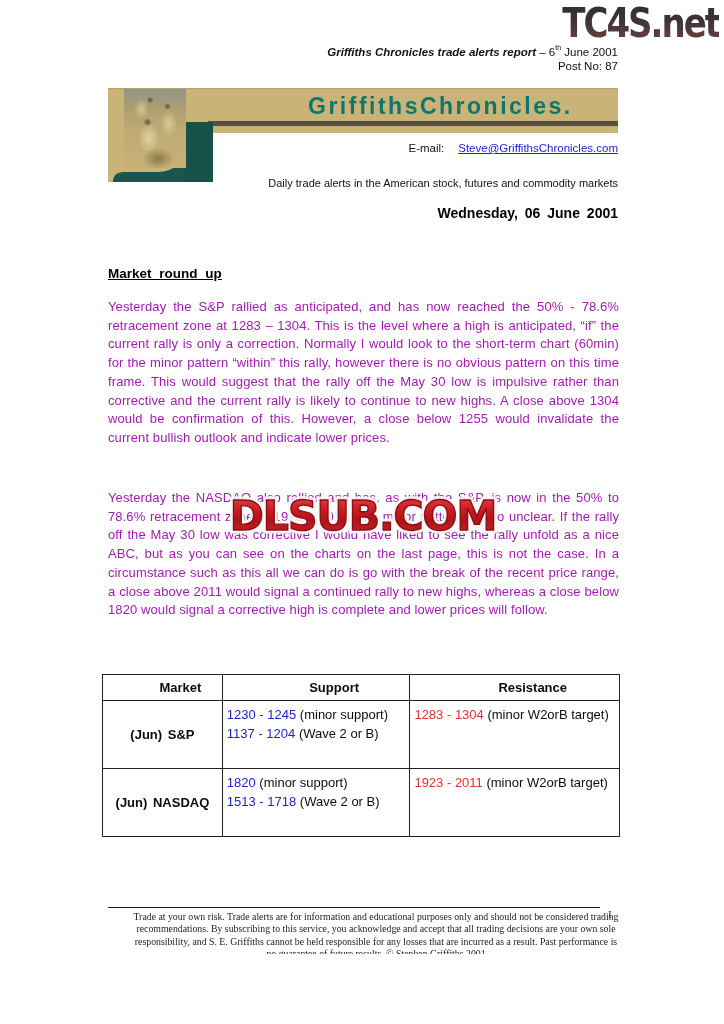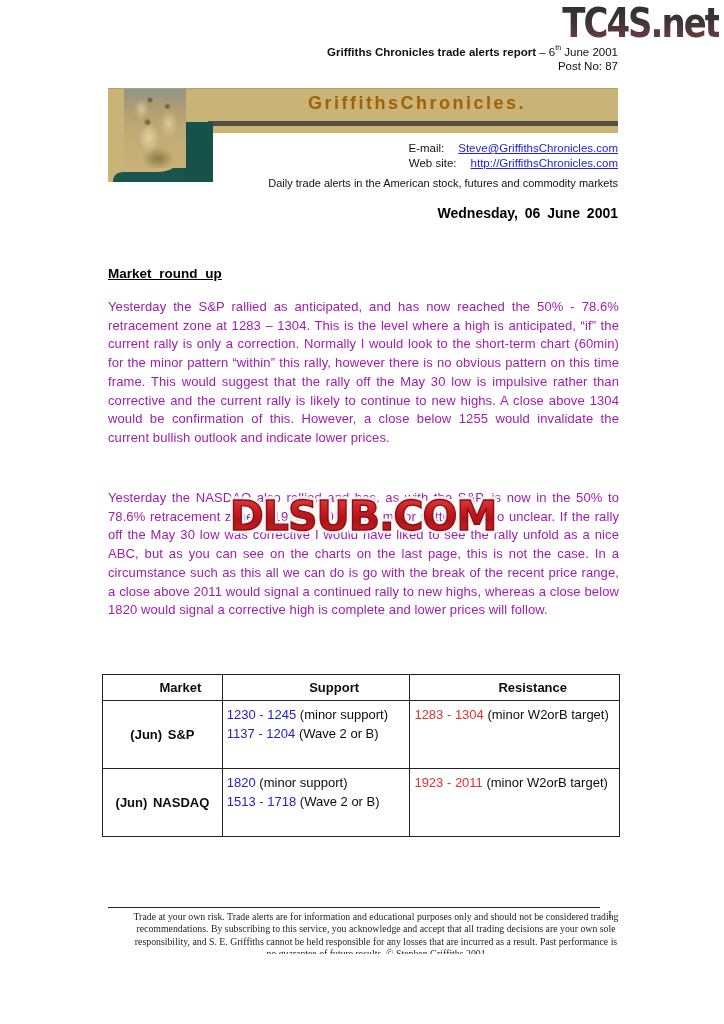--- a/index.html
+++ b/index.html
@@ -19,38 +19,38 @@
     background:linear-gradient(180deg,#2f2f31 0%,#3a3436 45%,#6a3d3d 85%,#714444 100%);
     -webkit-background-clip:text; background-clip:text;
     -webkit-text-fill-color:transparent; color:#3a3436;
   }
 
   
   .report-head {
     position:absolute; top:41px; right:106px; text-align:right;
     font-size:11.5px; color:#111; line-height:14px; white-space:nowrap;
   }
-  .report-head b { font-weight:bold; }
+  .report-head b { font-weight:bold;font-style:italic; }
   .report-head sup { font-size:7px; vertical-align:6px; }
 
   
   .banner { position:absolute; left:108px; top:88px; width:510px; height:97px; }
   .banner .band {
     position:absolute; left:0; top:0; width:510px; height:34px;
     background:#c9b376; border-top:1px solid #b7a162;
   }
   .banner .band-line {
     position:absolute; left:100px; top:33px; width:410px; height:5px; background:#555041;
   }
   .banner .band-strip {
     position:absolute; left:100px; top:38px; width:410px; height:7px; background:#c9b376;
   }
   .banner .brand {
-    position:absolute; left:200px; top:5px; font-size:18px; font-weight:bold;
-    letter-spacing:2.5px; color:#a16207; font-family:"Liberation Sans", sans-serif;
+    position:absolute; left:200px; top:5px; font-size:23px; font-weight:bold;
+    letter-spacing:2.5px; color:#0f766e; font-family:"Liberation Sans", sans-serif;
   }
   .banner .left-col { position:absolute; left:0; top:34px; width:105px; height:63px; }
   .banner .photo {
     position:absolute; left:16px; top:1px; width:62px; height:79px; z-index:3;
     background:
       radial-gradient(circle 5px at 42% 14%, #55482a 0%, rgba(85,72,42,0) 70%),
       radial-gradient(circle 5px at 70% 22%, #5d4e2e 0%, rgba(93,78,46,0) 70%),
       radial-gradient(circle 6px at 38% 42%, #60512f 0%, rgba(96,81,47,0) 70%),
       radial-gradient(ellipse 14px 20px at 40% 62%, #e0d2a2 0%, rgba(224,210,162,0) 75%),
       radial-gradient(ellipse 12px 18px at 72% 44%, #d9c994 0%, rgba(217,201,148,0) 75%),
@@ -140,23 +140,20 @@
         <path d="M0,0 H74 V24 Q74,50 50,50 L16,50 Q5,50 5,60 L0,60 Z" fill="#c9b376"></path>
         <rect x="0" y="60" width="105" height="3" fill="#ffffff"></rect>
       </svg>
     </div>
     <div class="photo"></div>
   </div>
 
   <div class="contact">
     <div class="row">
       <span class="lbl">E-mail:</span><a href="#">Steve@GriffithsChronicles.com</a>
-    </div>
-    <div class="row">
-      <span class="lbl">Web site:</span><a href="#">http://GriffithsChronicles.com</a>
     </div>
   </div>
 
   <div class="tagline">Daily trade alerts in the American stock, futures and commodity markets</div>
   <div class="date-line">Wednesday, 06 June 2001</div>
 
   <div class="section-heading">Market round up</div>
   <p class="para para1">Yesterday the S&amp;P rallied as anticipated, and has now reached the 50% - 78.6% retracement zone at 1283 – 1304.  This is the level where a high is anticipated, “if” the current rally is only a correction. Normally I would look to the short-term chart (60min) for the minor pattern “within” this rally, however there is no obvious pattern on this time frame. This would suggest that the rally off the May 30 low is impulsive rather than corrective and the current rally is likely to continue to new highs. A close above 1304 would be confirmation of this. However, a close below 1255 would invalidate the current bullish outlook and indicate lower prices.</p>
   <p class="para para2">Yesterday the NASDAQ also rallied and has, as with the S&amp;P, is now in the 50% to 78.6% retracement zone at 1923 – 2011.  The minor pattern is also unclear.  If the rally off the May 30 low was corrective I would have liked to see the rally unfold as a nice ABC, but as you can see on the charts on the last page, this is not the case.  In a circumstance such as this all we can do is go with the break of the recent price range, a close above 2011 would signal a continued rally to new highs, whereas a close below 1820 would signal a corrective high is complete and lower prices will follow.</p>
 

